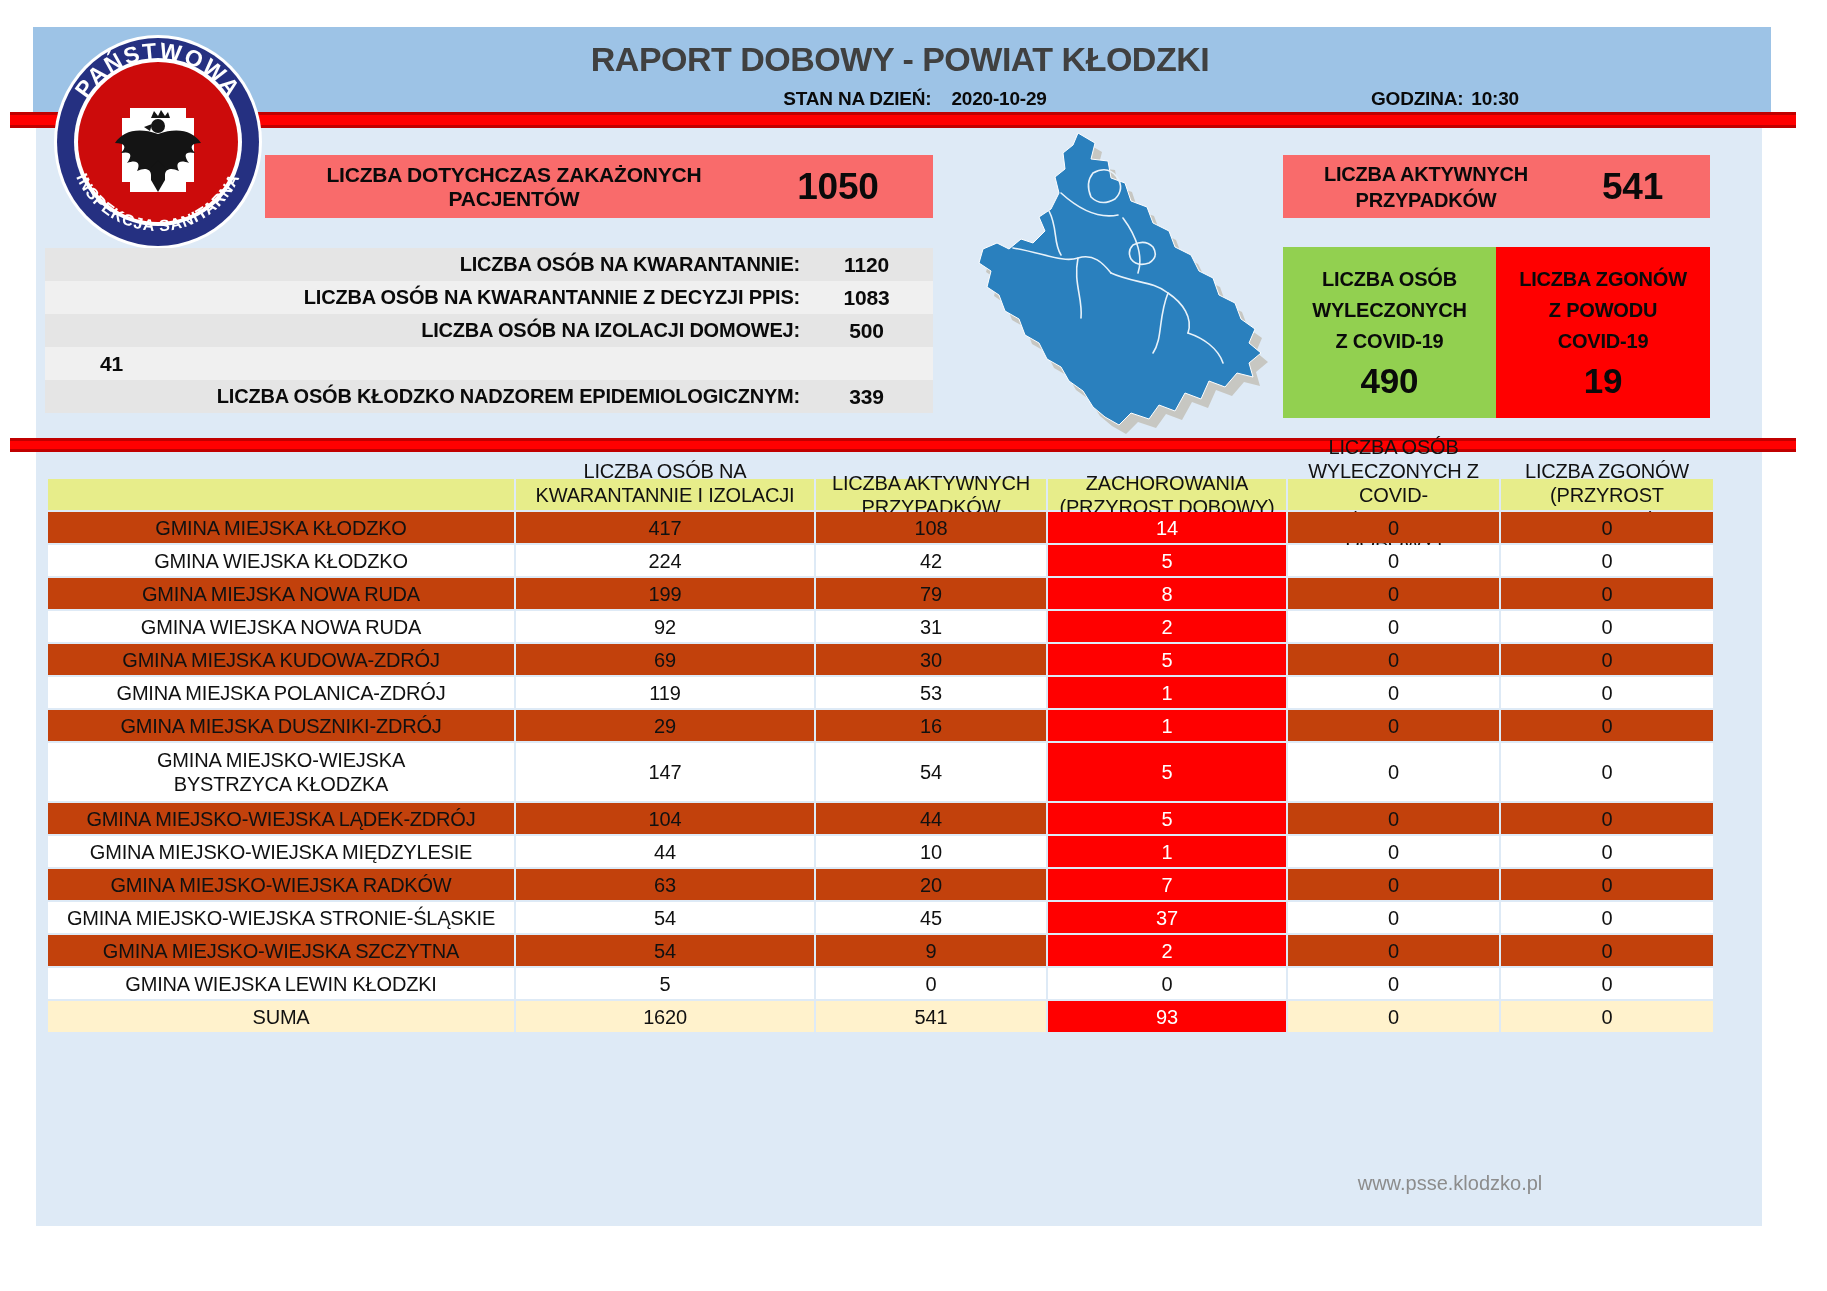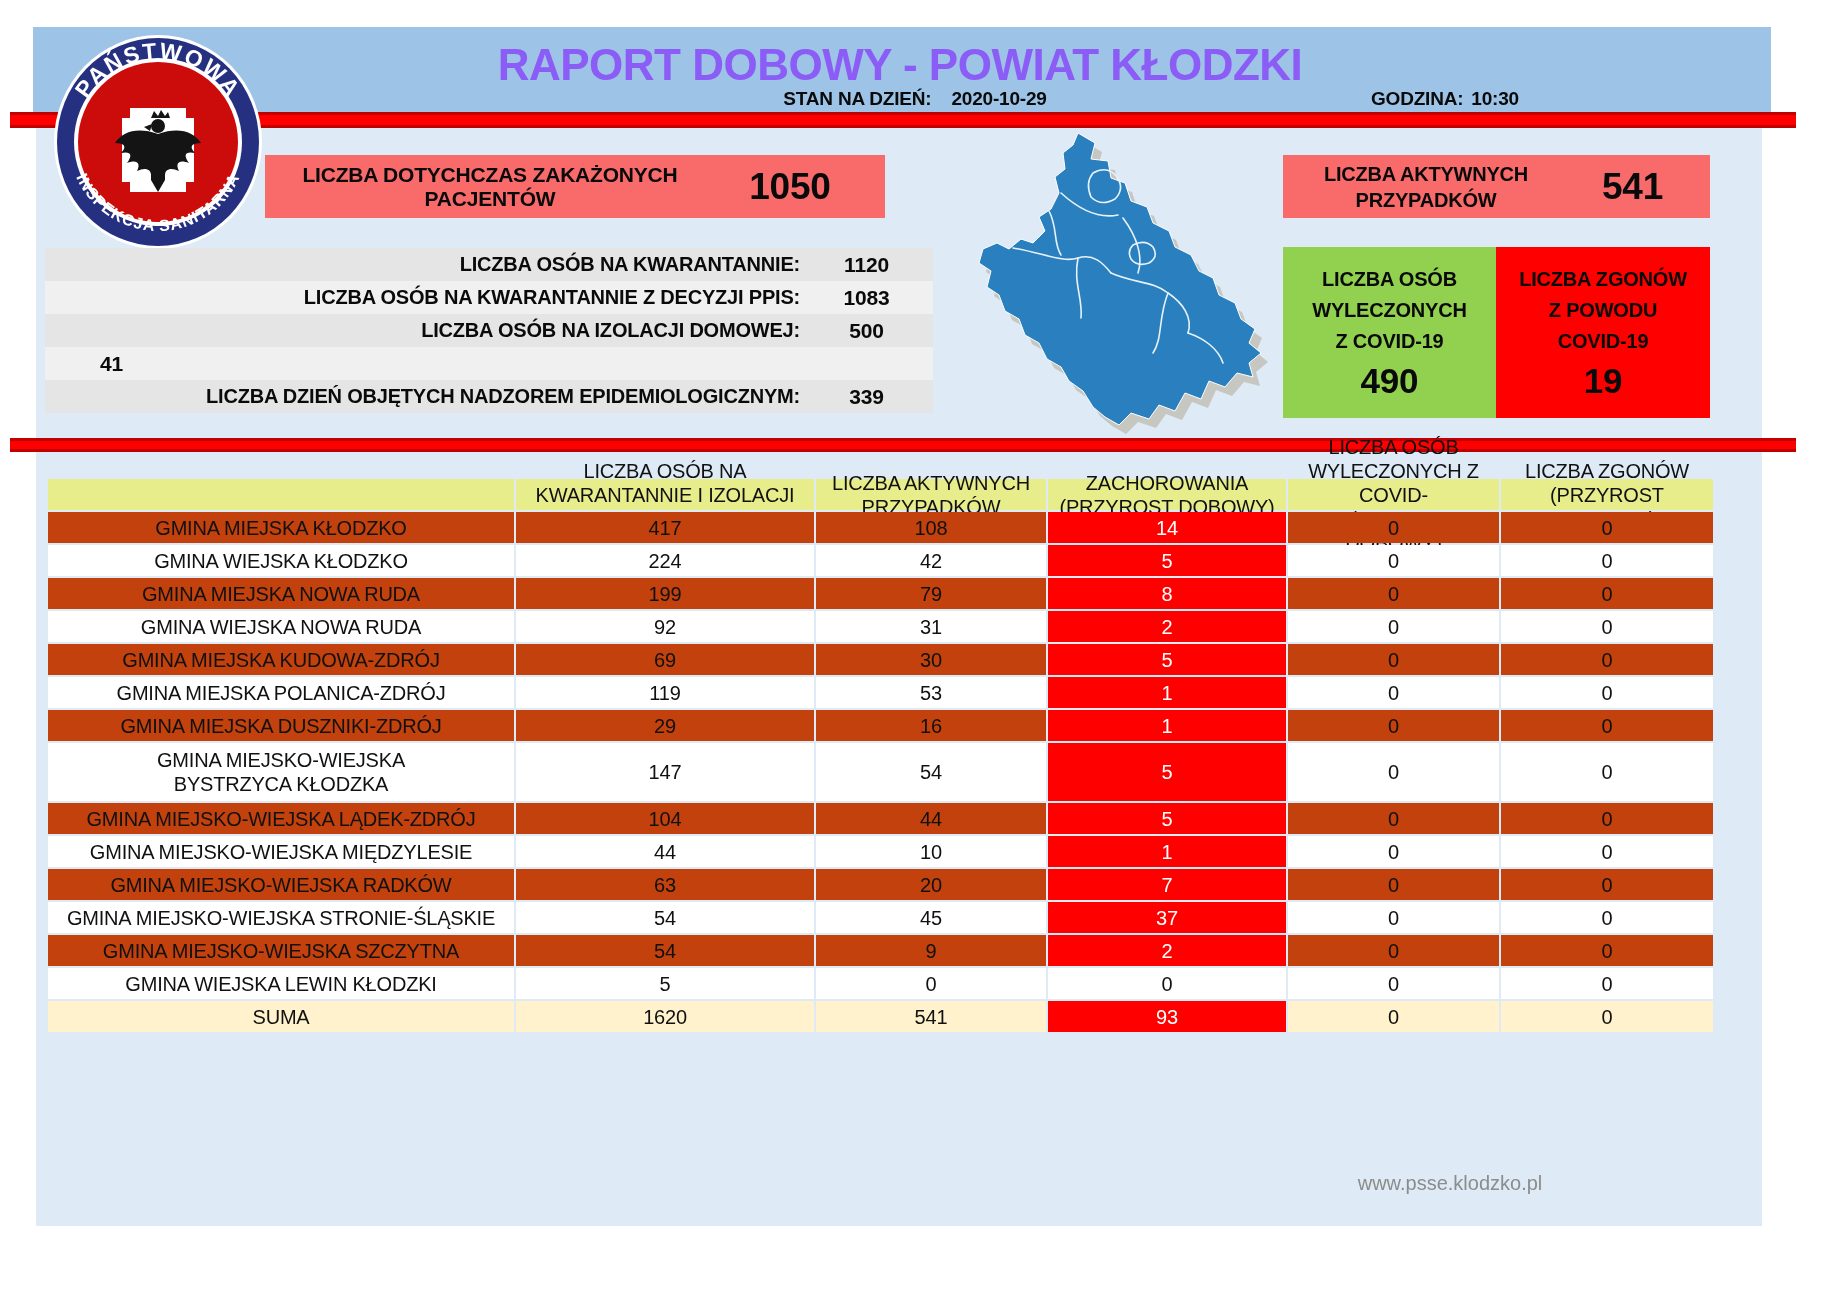--- a/index.html
+++ b/index.html
@@ -8,31 +8,31 @@
 
   
   .panel-blue{position:absolute;left:36px;top:128px;width:1726px;height:1098px;background:#DEEAF6;}
   .band-blue{position:absolute;left:33px;top:27px;width:1738px;height:85px;background:#9DC3E6;}
   .red-line{position:absolute;left:10px;width:1786px;background:#FF0000;border-top:3px solid #C00000;border-bottom:3px solid #C00000;}
   #red-line-1{top:112px;height:10px;}
   #red-line-2{top:438px;height:8px;}
 
   
   .title{position:absolute;left:400px;top:40px;width:1000px;text-align:center;
-         font-size:44px;font-weight:bold;color:#8b5cf6;letter-spacing:-0.5px;}
+         font-size:34px;font-weight:bold;color:#404040;letter-spacing:-0.5px;}
   .dateline{position:absolute;top:88px;font-size:19px;font-weight:bold;color:#0a0a0a;display:flex;justify-content:center;gap:20px;}
   #stan{left:740px;width:350px;}
   #godz{left:1340px;width:210px;gap:8px;}
 
   
   #logo{position:absolute;left:53px;top:34px;width:210px;height:216px;}
 
   
   .pinkbox{position:absolute;background:#F96B6B;display:flex;align-items:center;color:#0a0a0a;}
-  #pink-total{left:265px;top:155px;width:620px;height:63px;}
+  #pink-total{left:265px;top:155px;width:668px;height:63px;}
   #pink-total .lbl{flex:1;text-align:center;font-size:21px;font-weight:bold;padding-left:20px;}
   #pink-total .num{width:190px;text-align:center;font-size:37px;font-weight:bold;}
   #pink-active{left:1283px;top:155px;width:427px;height:63px;}
   #pink-active .lbl{flex:1;text-align:center;font-size:20px;font-weight:bold;white-space:pre-line;line-height:26px;padding-left:14px;}
   #pink-active .num{width:155px;text-align:center;font-size:37px;font-weight:bold;}
 
   
   #stats-box{position:absolute;left:45px;top:248px;width:888px;background:#e5e5e5;}
   .stat-row{display:flex;height:33px;align-items:center;}
   .stat-row:nth-child(even){background:#F0F0F0;}
@@ -125,21 +125,21 @@
         <div class="s-val">1083</div>
       </div>
       <div class="stat-row">
         <div class="s-lbl">LICZBA OSÓB NA IZOLACJI DOMOWEJ:</div>
         <div class="s-val">500</div>
       </div>
       <div class="stat-row">
         <div class="s-val">41</div>
       </div>
       <div class="stat-row">
-        <div class="s-lbl">LICZBA DZIEŃ OBJĘTYCH NADZOREM EPIDEMIOLOGICZNYM:</div>
+        <div class="s-lbl">LICZBA OSÓB KŁODZKO NADZOREM EPIDEMIOLOGICZNYM:</div>
         <div class="s-val">339</div>
       </div>
     </div>
 
   <svg id="map" viewBox="0 0 322 320">
     <g transform="translate(7,9)" fill="#C7C7C2">
       <path d="M125,10 L142,20 L138,36 L155,38 L158,55 L172,60 L178,78 L194,84 L200,100 L216,108 L222,124 L238,132 L246,148 L260,155 L266,172 L282,180 L288,196 L302,206 L296,220 L308,230 L296,240 L300,254 L284,250 L272,264 L256,258 L248,276 L232,270 L222,288 L206,282 L196,296 L178,290 L166,302 L152,294 L140,284 L130,268 L116,258 L108,244 L94,236 L86,220 L72,212 L66,196 L52,188 L46,172 L34,164 L38,148 L26,140 L30,126 L44,120 L56,126 L68,116 L80,120 L92,108 L86,94 L98,86 L106,70 L102,54 L112,46 L110,30 L120,22 Z"></path>
     </g>
     <g fill="#2A80BE" stroke="#ffffff" stroke-width="1">
       <path d="M125,10 L142,20 L138,36 L155,38 L158,55 L172,60 L178,78 L194,84 L200,100 L216,108 L222,124 L238,132 L246,148 L260,155 L266,172 L282,180 L288,196 L302,206 L296,220 L308,230 L296,240 L300,254 L284,250 L272,264 L256,258 L248,276 L232,270 L222,288 L206,282 L196,296 L178,290 L166,302 L152,294 L140,284 L130,268 L116,258 L108,244 L94,236 L86,220 L72,212 L66,196 L52,188 L46,172 L34,164 L38,148 L26,140 L30,126 L44,120 L56,126 L68,116 L80,120 L92,108 L86,94 L98,86 L106,70 L102,54 L112,46 L110,30 L120,22 Z"></path>

